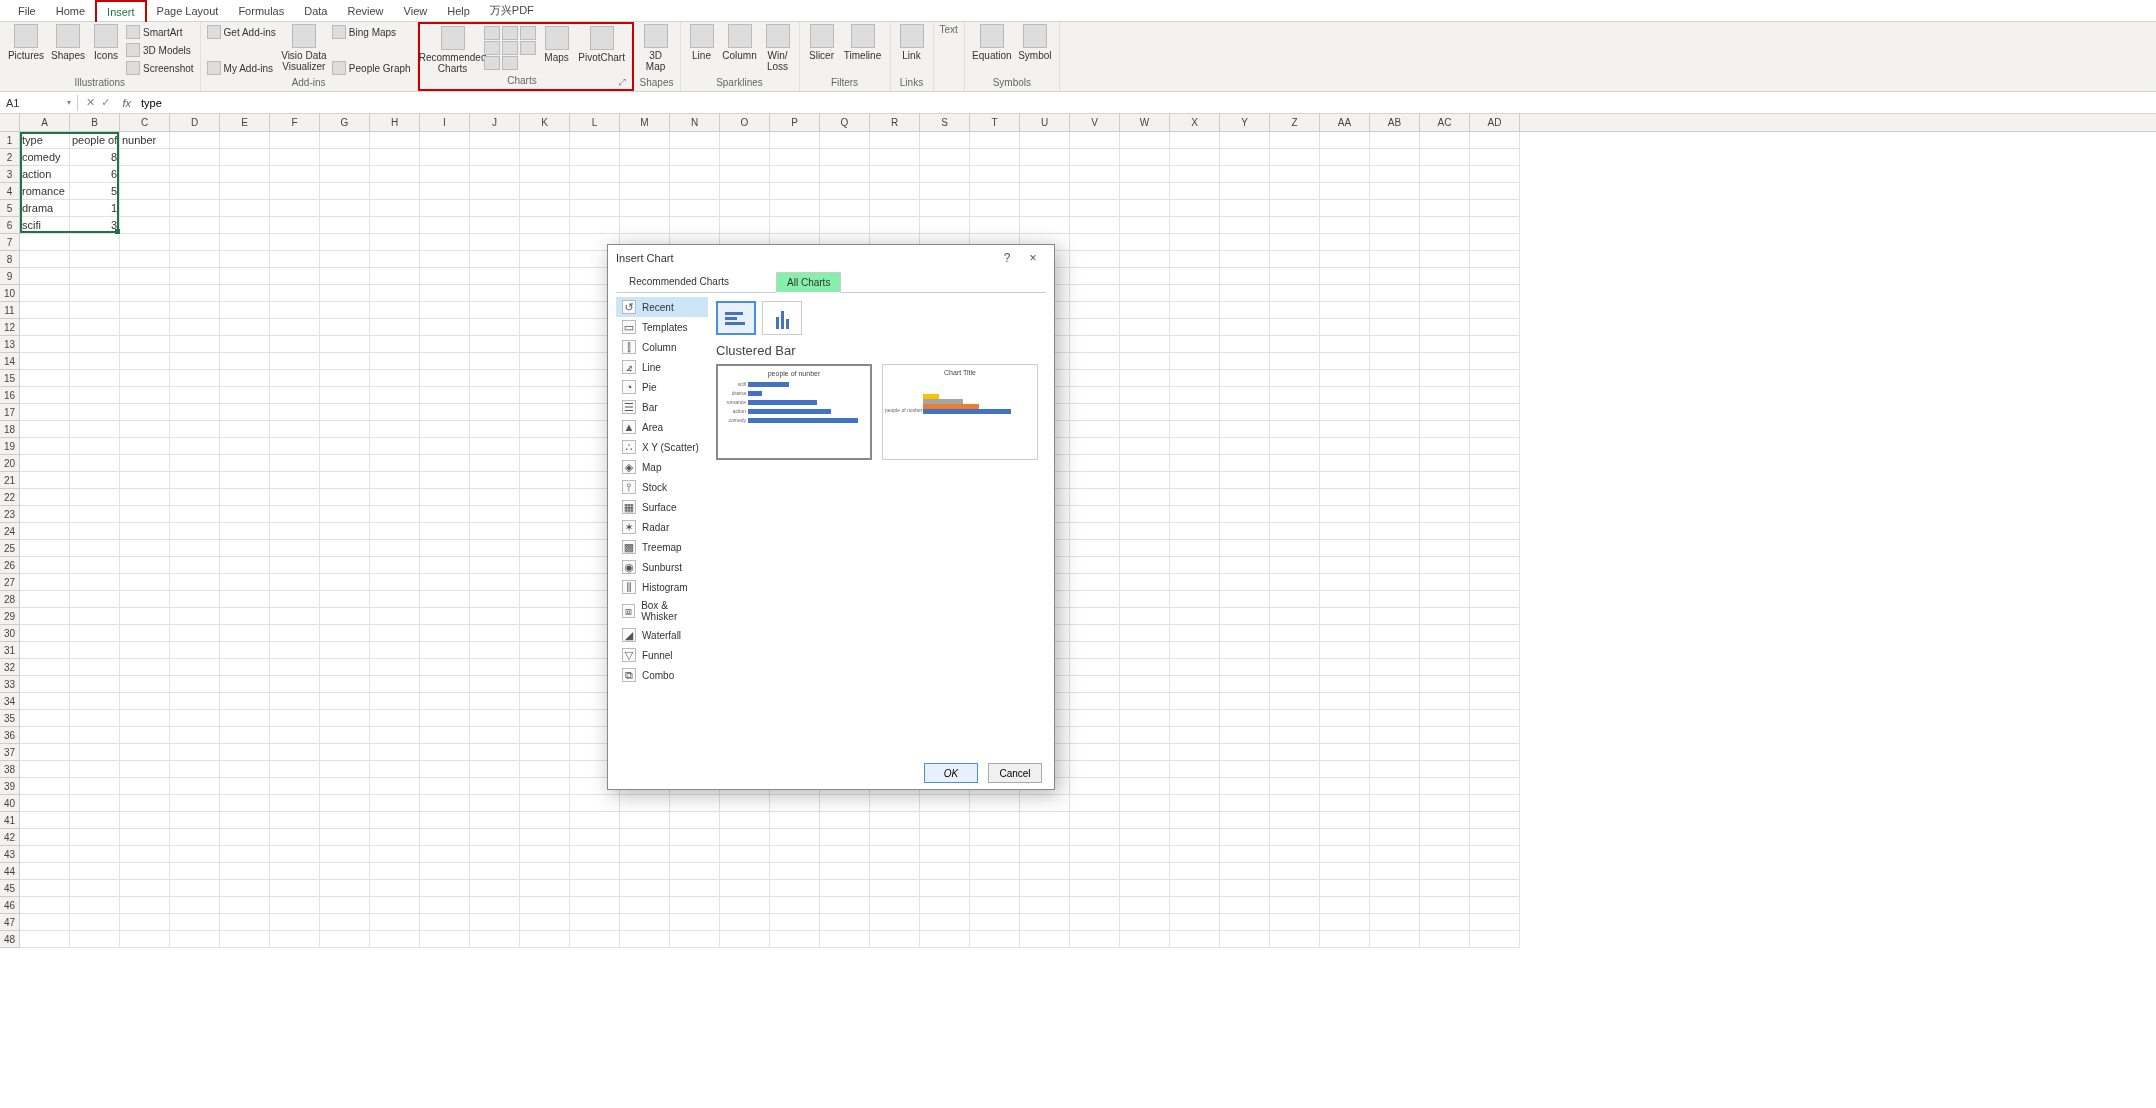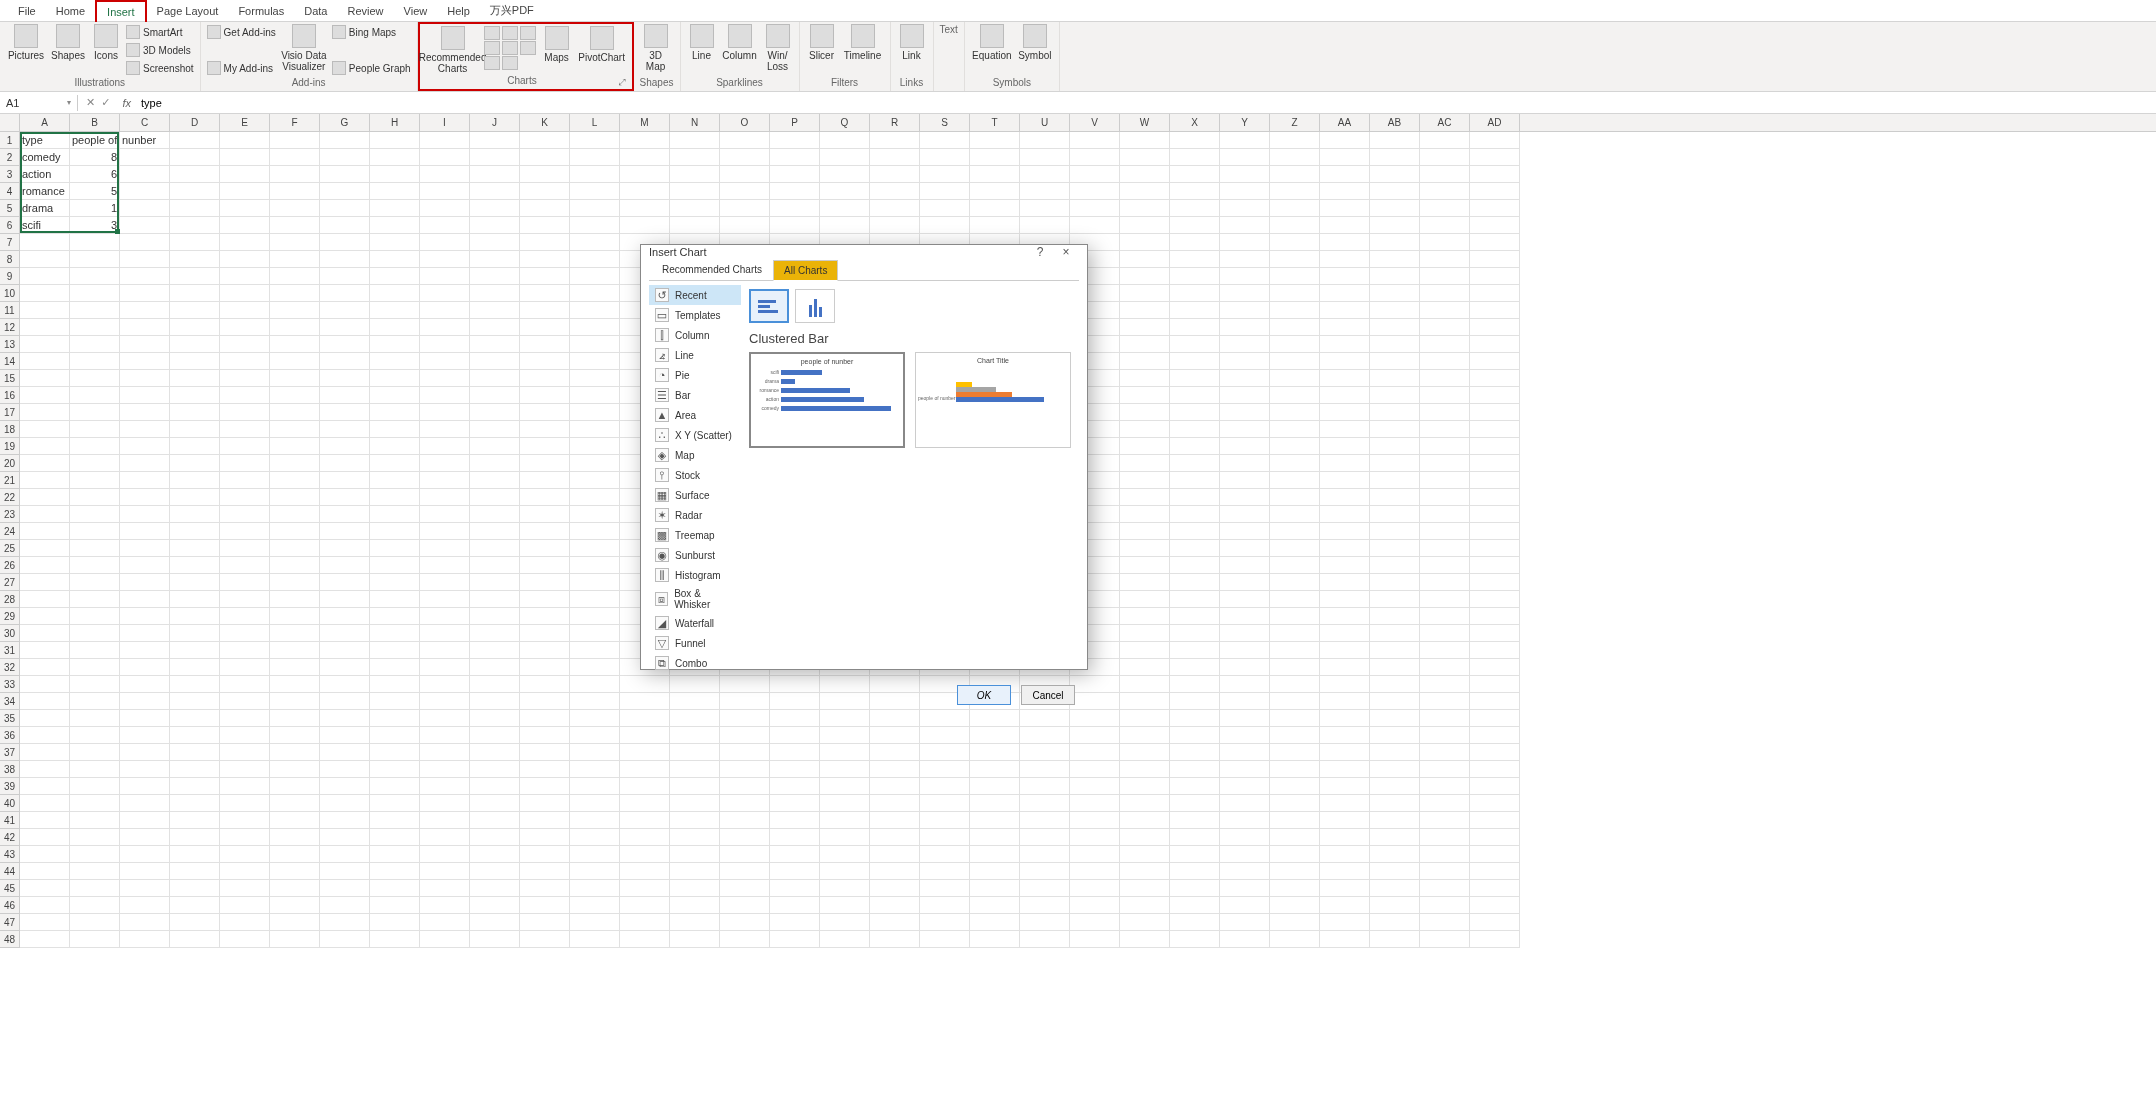--- a/index.html
+++ b/index.html
@@ -40,27 +40,27 @@
 .col-h { width: 50px; border-right: 1px solid #ccc; text-align: center; font-size: 10px; line-height: 18px; color: #444; }
 .rows { }
 .row { display: flex; height: 17px; }
 .row-h { width: 20px; border-right: 1px solid #ccc; border-bottom: 1px solid #ccc; background: #f3f2f1; text-align: center; font-size: 10px; line-height: 17px; color: #444; }
 .cell { width: 50px; border-right: 1px solid #e1e1e1; border-bottom: 1px solid #e1e1e1; font-size: 11px; padding: 0 2px; line-height: 17px; white-space: nowrap; overflow: hidden; }
 .cell.r { text-align: right; }
 .selected-range { position: absolute; border: 2px solid #217346; pointer-events: none; }
 .selected-range::after { content: ""; position: absolute; right: -3px; bottom: -3px; width: 5px; height: 5px; background: #217346; }
 
 
-.dialog { position: absolute; left: 640px; top: 244px; width: 448px; height: 426px; background: #fff; border: 1px solid #888; box-shadow: 4px 4px 20px rgba(0,0,0,0.3); display: flex; flex-direction: column; }
+.dialog { position: absolute; left: 607px; top: 244px; width: 448px; height: 546px; background: #fff; border: 1px solid #888; box-shadow: 4px 4px 20px rgba(0,0,0,0.3); display: flex; flex-direction: column; }
 .dlg-title { height: 26px; display: flex; align-items: center; padding: 0 8px; font-size: 11px; }
 .dlg-title .spacer { flex: 1; }
 .dlg-title .wbtn { width: 26px; text-align: center; cursor: pointer; font-size: 12px; color: #555; }
 .dlg-tabs { display: flex; padding-left: 10px; }
 .dlg-tab { padding: 4px 10px; font-size: 10px; border: 1px solid transparent; cursor: pointer; }
-.dlg-tab.active { border: 1px solid #ccc; border-bottom-color: #fff; background: #eab308; position: relative; top: 1px; }
+.dlg-tab.active { border: 1px solid #ccc; border-bottom-color: #fff; background: #86efac; position: relative; top: 1px; margin-left: 36px; }
 .dlg-body { flex: 1; border-top: 1px solid #ccc; display: flex; margin: 0 8px 8px 8px; }
 .dlg-sidebar { width: 96px; padding: 4px 0; }
 .ct-item { display: flex; align-items: center; gap: 6px; padding: 3px 6px; font-size: 10px; cursor: pointer; }
 .ct-item.sel { background: #cde6f7; }
 .ct-ico { width: 14px; height: 14px; display: inline-flex; align-items: center; justify-content: center; font-size: 11px; color: #555; border: 1px solid #bbb; background: #fafafa; }
 .dlg-main { flex: 1; padding: 8px; }
 .subtype-row { display: flex; gap: 6px; margin-bottom: 8px; }
 .subtype { width: 40px; height: 34px; border: 1px solid #ccc; display: flex; align-items: center; justify-content: center; cursor: pointer; }
 .subtype.sel { border: 2px solid #4a90d9; background: #e8f1fb; }
 .subtype-title { font-size: 13px; color: #444; margin-bottom: 6px; }

